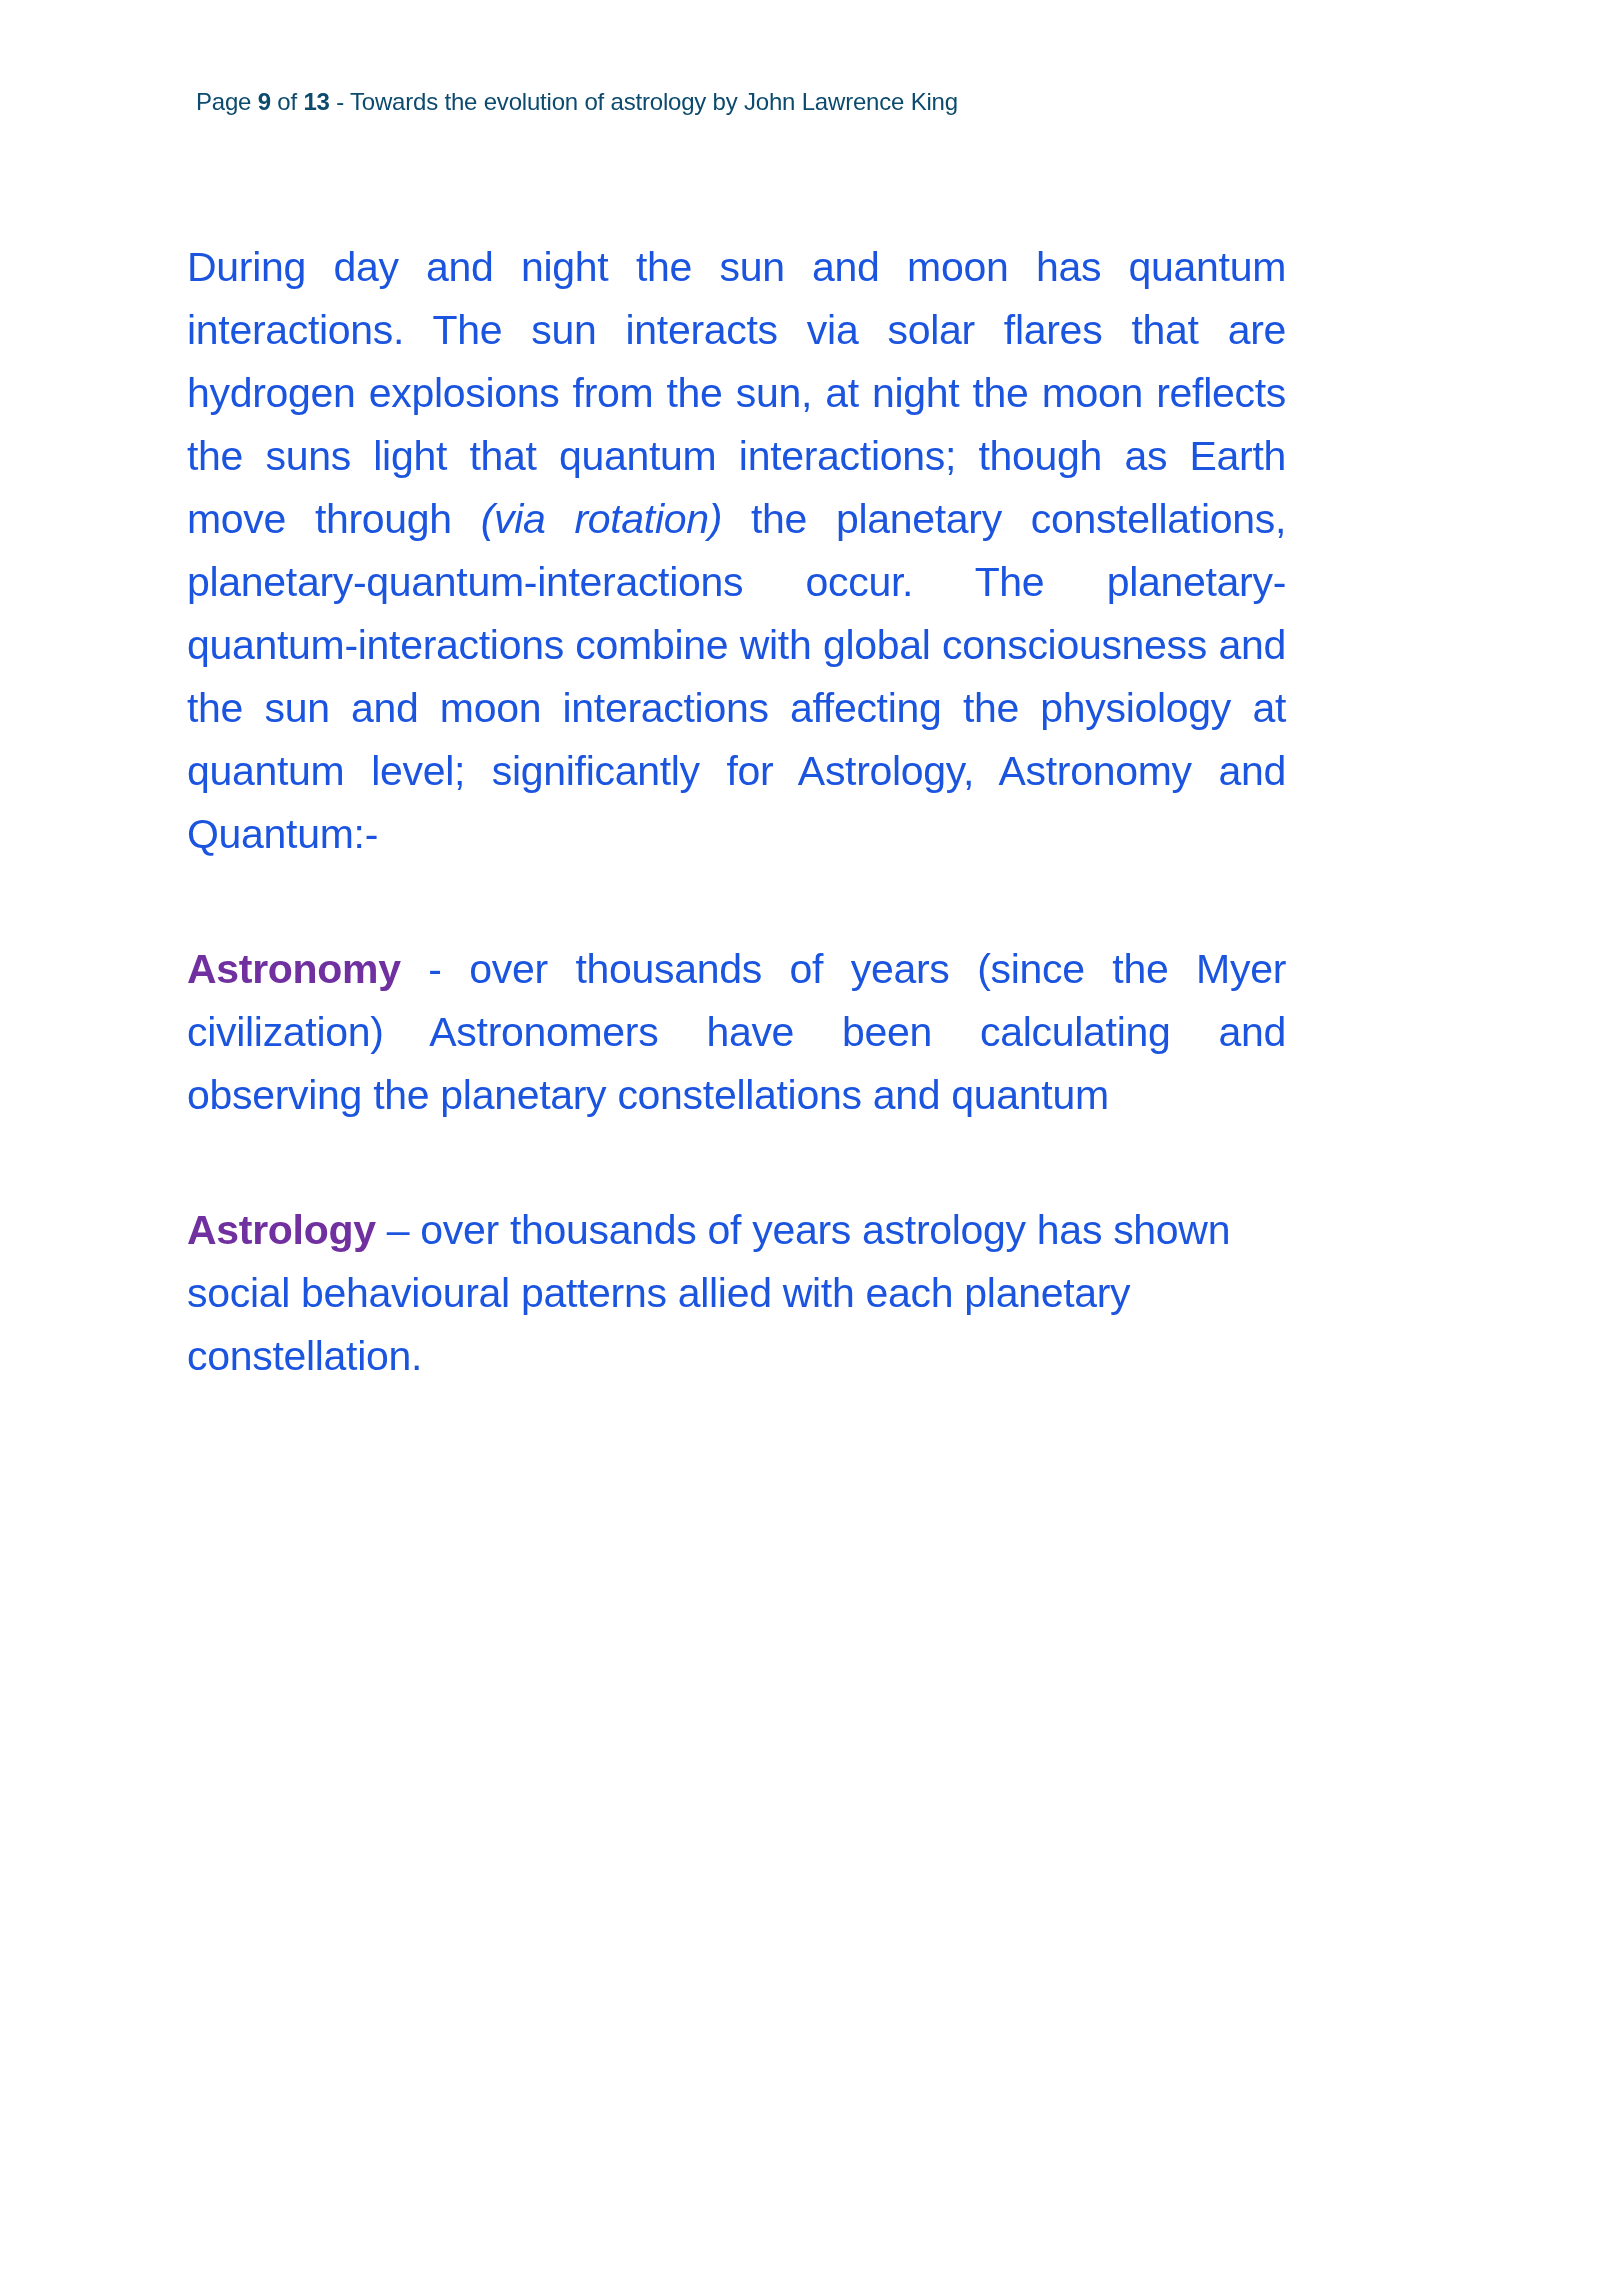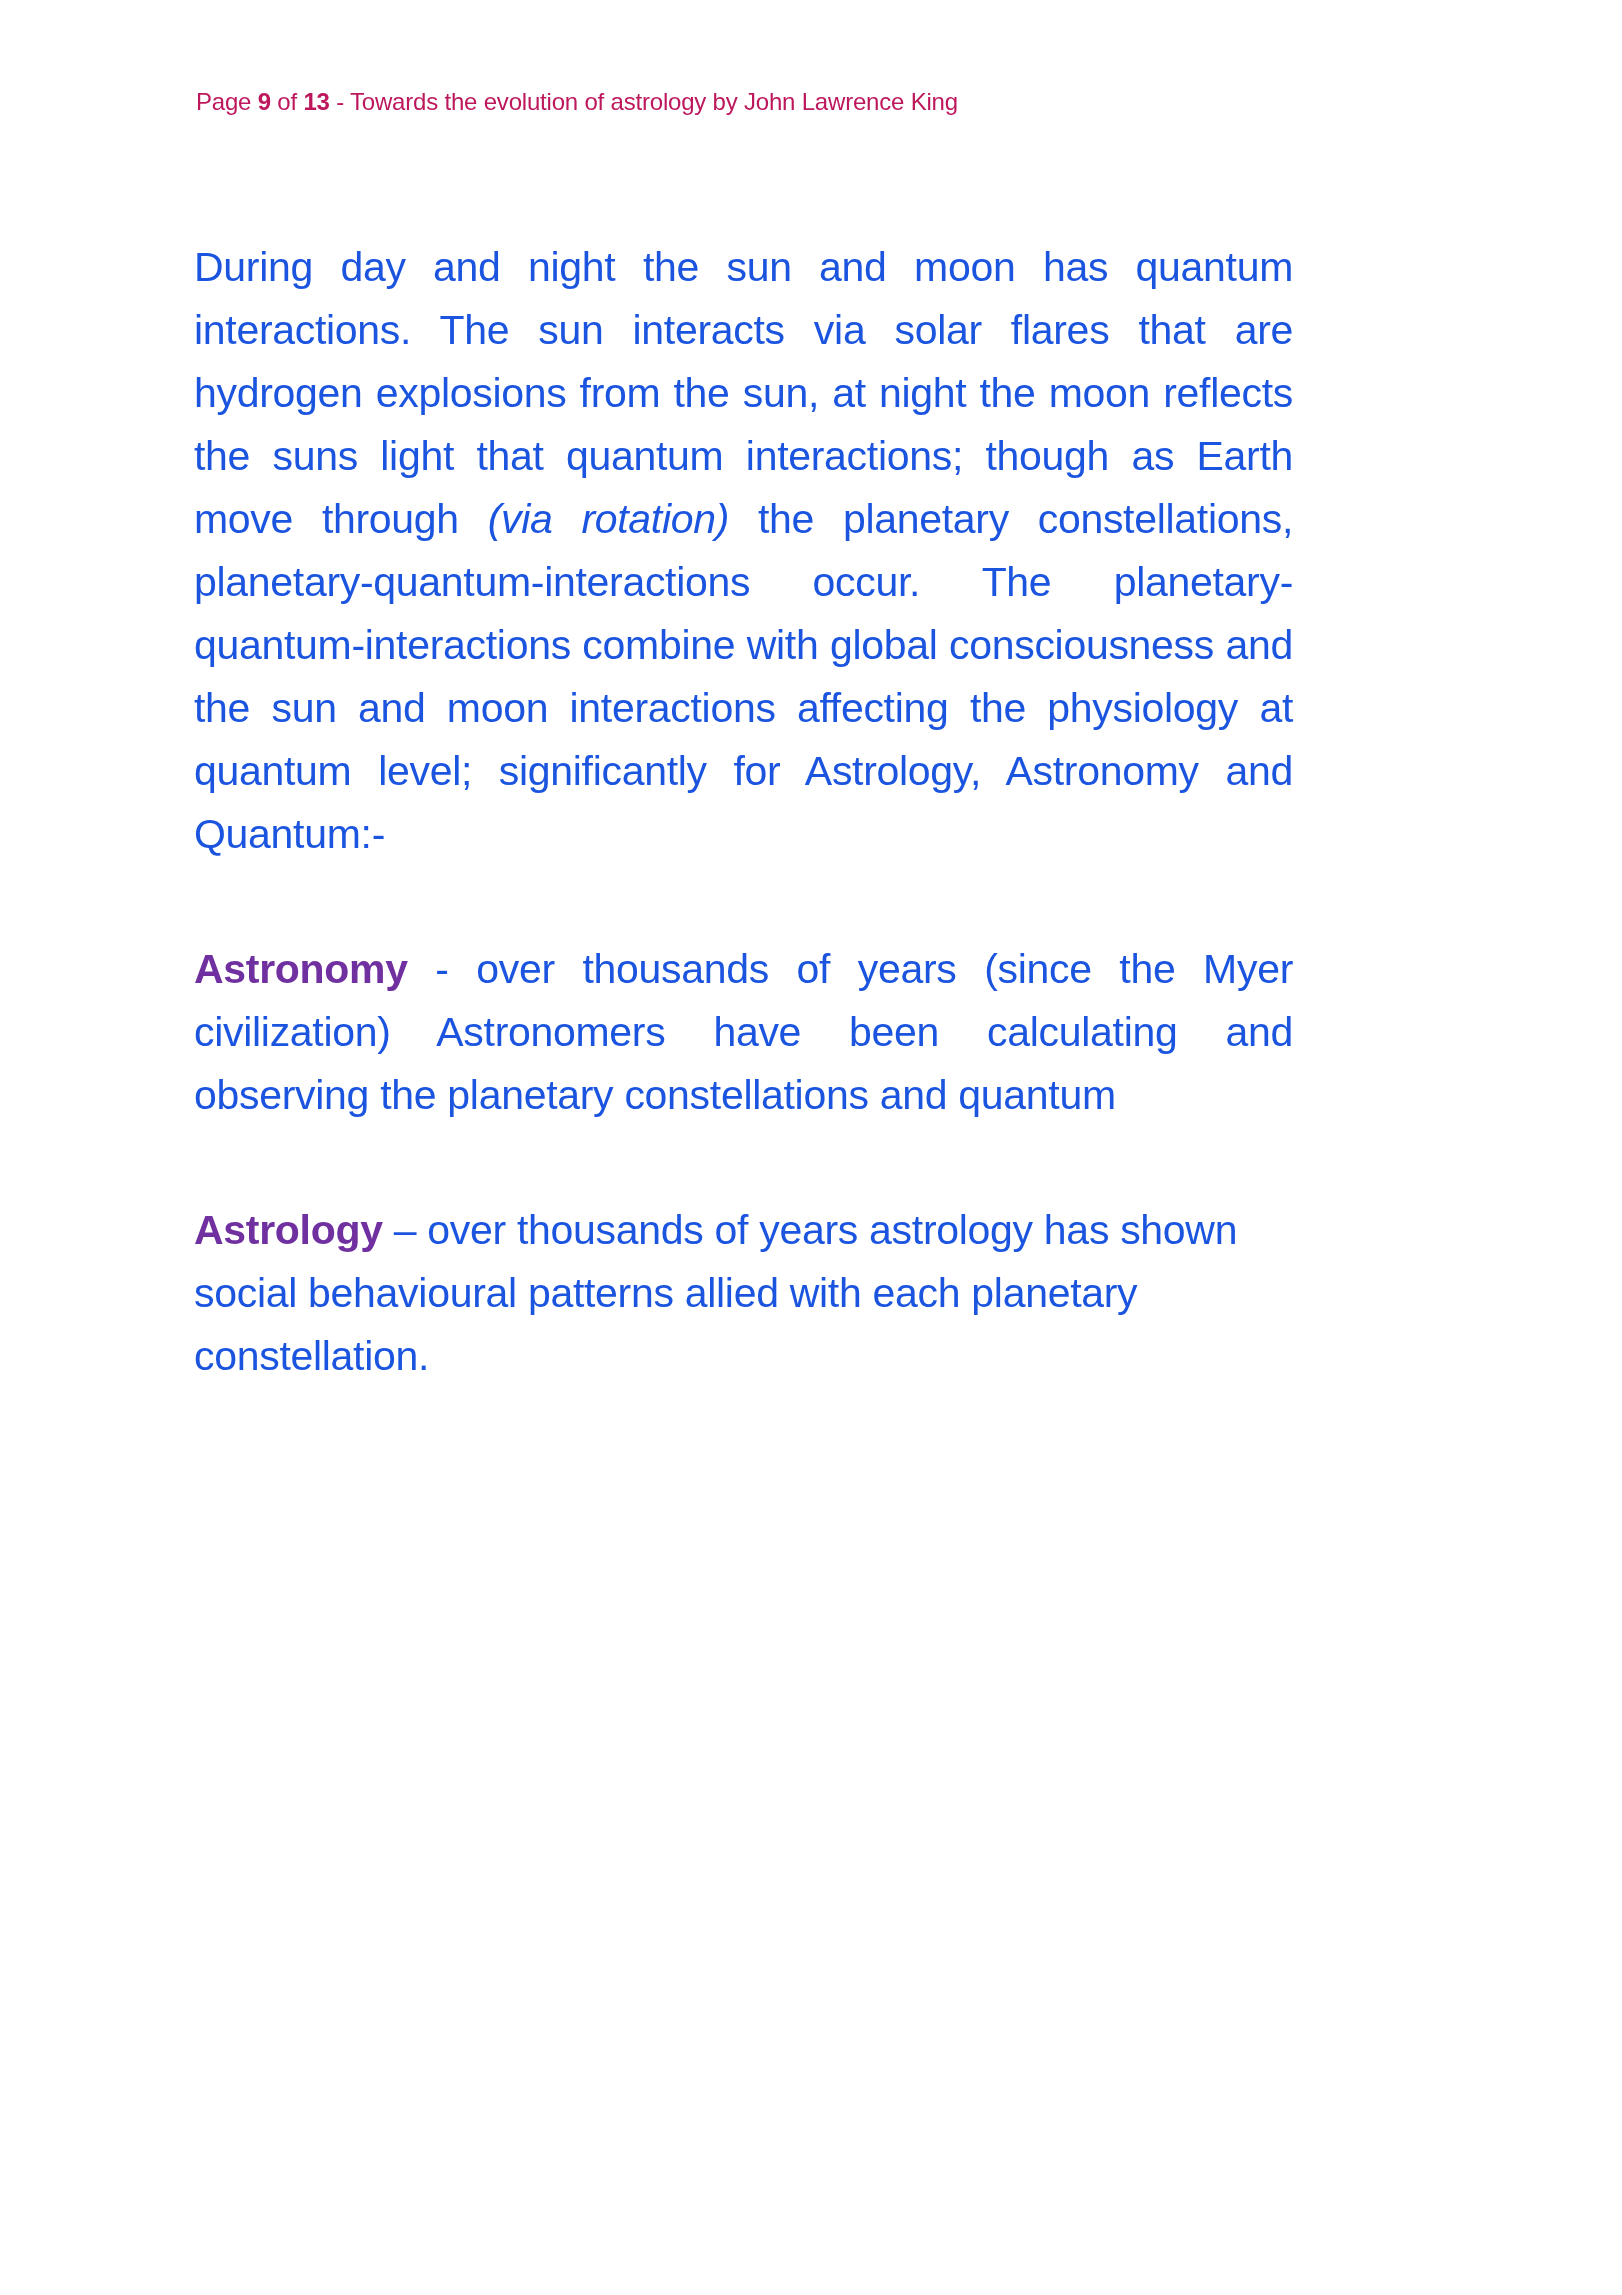--- a/index.html
+++ b/index.html
@@ -14,28 +14,28 @@
     background: #ffffff;
     overflow: hidden;
     font-family: "Liberation Sans", sans-serif;
   }
   .page-header {
     position: absolute;
     left: 196px;
     top: 87px;
     font-size: 24px;
     line-height: 29px;
-    color: #be185d;
+    color: #0c4a6e;
     letter-spacing: -0.2px;
     white-space: pre-wrap;
   }
   .page-header b { font-weight: 700; }
   .doc-body {
     position: absolute;
-    left: 194px;
+    left: 187px;
     top: 236px;
     width: 1099px;
     font-size: 41px;
     line-height: 63px;
     letter-spacing: -0.3px;
     color: #1b55df;
   }
   .para {
     margin: 0 0 72px 0;
     white-space: pre-wrap;

